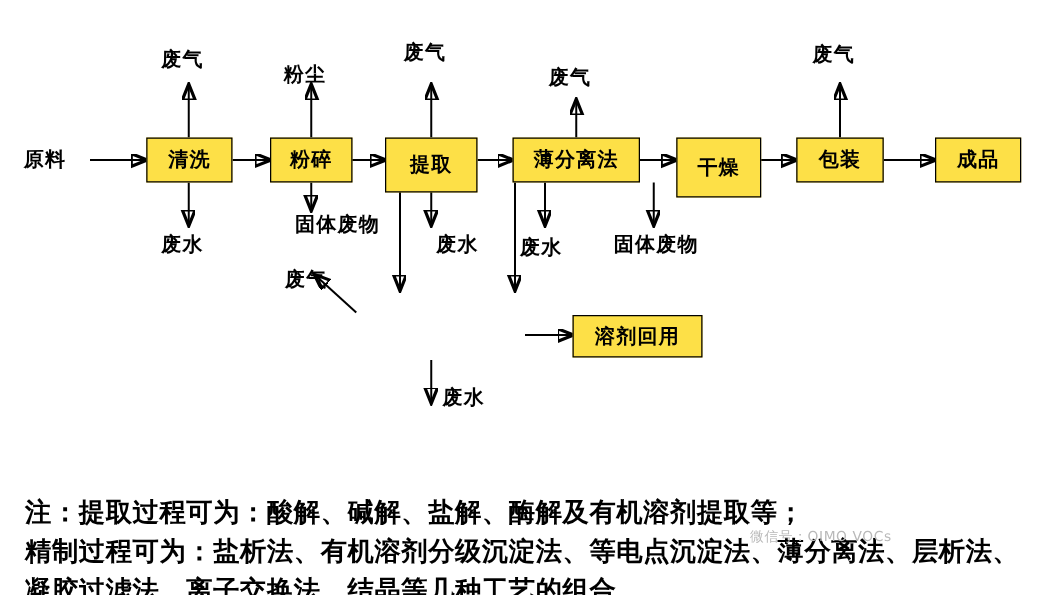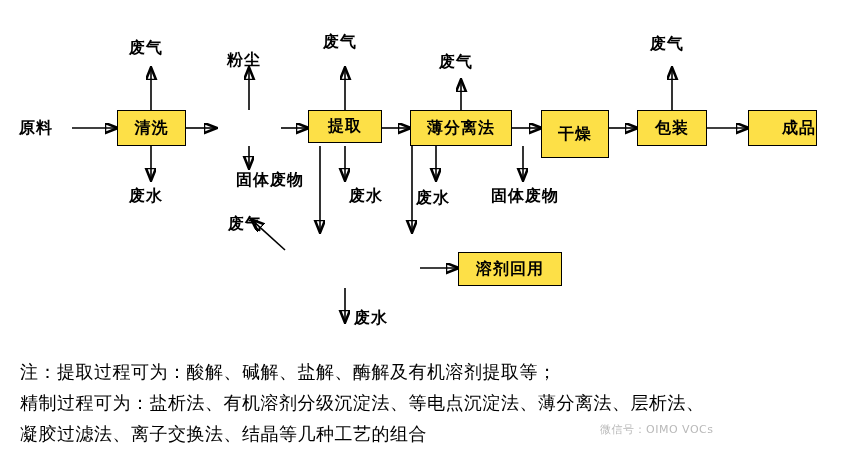--- a/index.html
+++ b/index.html
@@ -38,25 +38,26 @@
   .label {
     position: absolute;
     font-size: 16px;
     font-weight: bold;
     letter-spacing: 1px;
     white-space: nowrap;
     line-height: 1;
   }
   .note {
     position: absolute;
-    font-size: 18px;
-    font-weight: normal;
+    font-size: 21px;
+    font-weight: bold;
     letter-spacing: 0.5px;
     white-space: nowrap;
     line-height: 1.55;
+    margin-top: 36px;
   }
   .watermark {
     position: absolute;
     font-size: 11px;
     color: #b9b9b9;
     letter-spacing: 0.5px;
     white-space: nowrap;
     font-weight: normal;
     margin-top: 20px;
   }
@@ -120,38 +121,41 @@
 
     <line x1="420" y1="268" x2="458" y2="268" marker-end="url(#ah)"></line>
 
     <line x1="345" y1="288" x2="345" y2="322" marker-end="url(#ah)"></line>
   </svg>
 
   <div class="node" style="left:117px; top:110px; width:69px; height:36px;">
     <span>清洗</span>
   </div>
 
-
-  <div class="node" style="left:308px; top:110px; width:74px; height:33px;align-items:center;">
+  <div class="node" style="left:216px; top:110px; width:66px; height:36px;">
+    <span>粉碎</span>
+  </div>
+
+  <div class="node" style="left:308px; top:110px; width:74px; height:44px;align-items:center;">
     <span>提取</span>
   </div>
 
   <div class="node" style="left:410px; top:110px; width:102px; height:36px;">
     <span>薄分离法</span>
   </div>
 
   <div class="node" style="left:541px; top:110px; width:68px; height:48px;">
     <span>干燥</span>
   </div>
 
   <div class="node" style="left:637px; top:110px; width:70px; height:36px;">
     <span>包装</span>
   </div>
 
-  <div class="node" style="left:748px; top:110px; width:69px; height:36px;justify-content:flex-end;">
+  <div class="node" style="left:748px; top:110px; width:69px; height:36px;">
     <span>成品</span>
   </div>
 
 
   <div class="node" style="left:458px; top:252px; width:104px; height:34px;text-align:center;">
     <span>溶剂回用</span>
   </div>
 
   <div class="label" style="left:19px; top:120px;">
     <span>原料</span>

